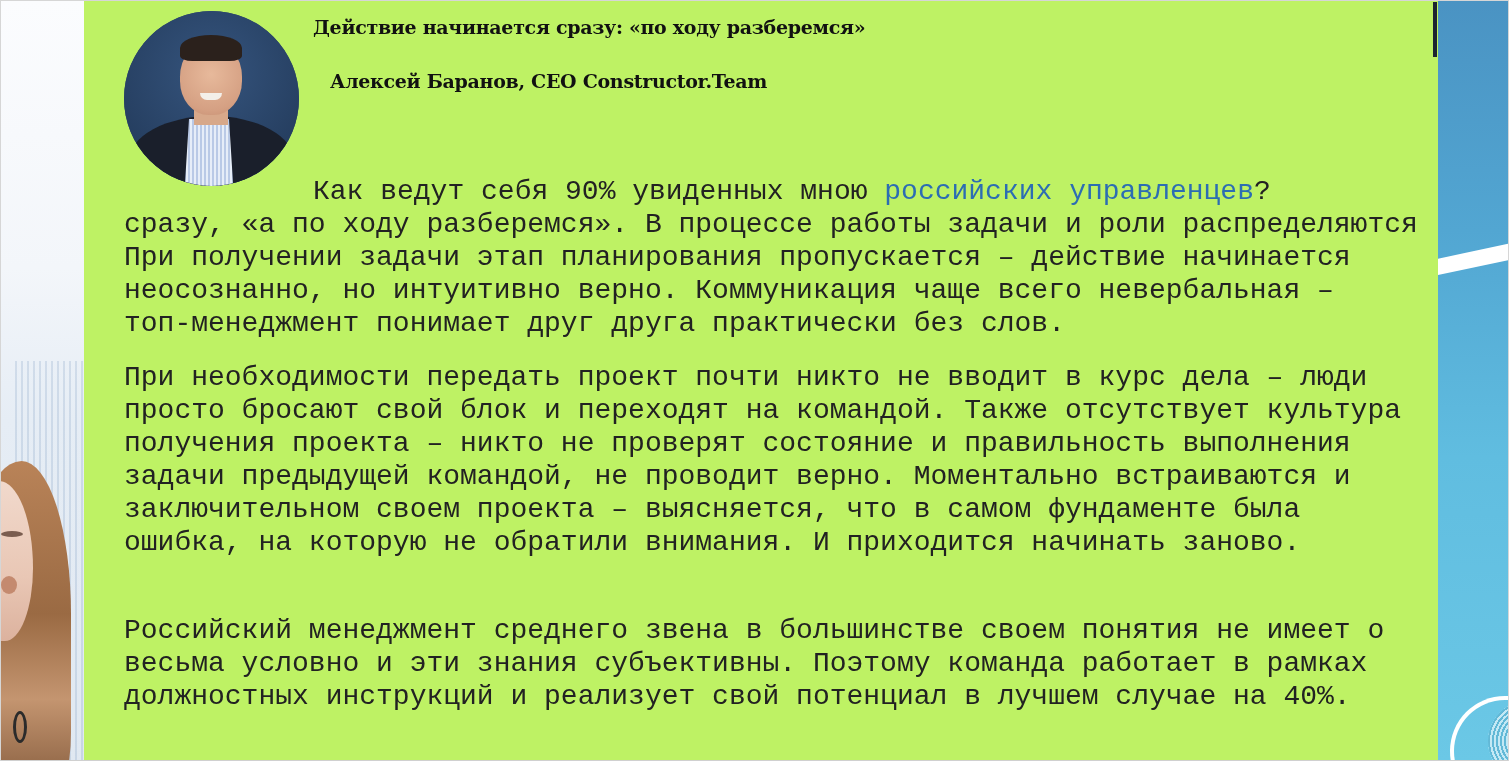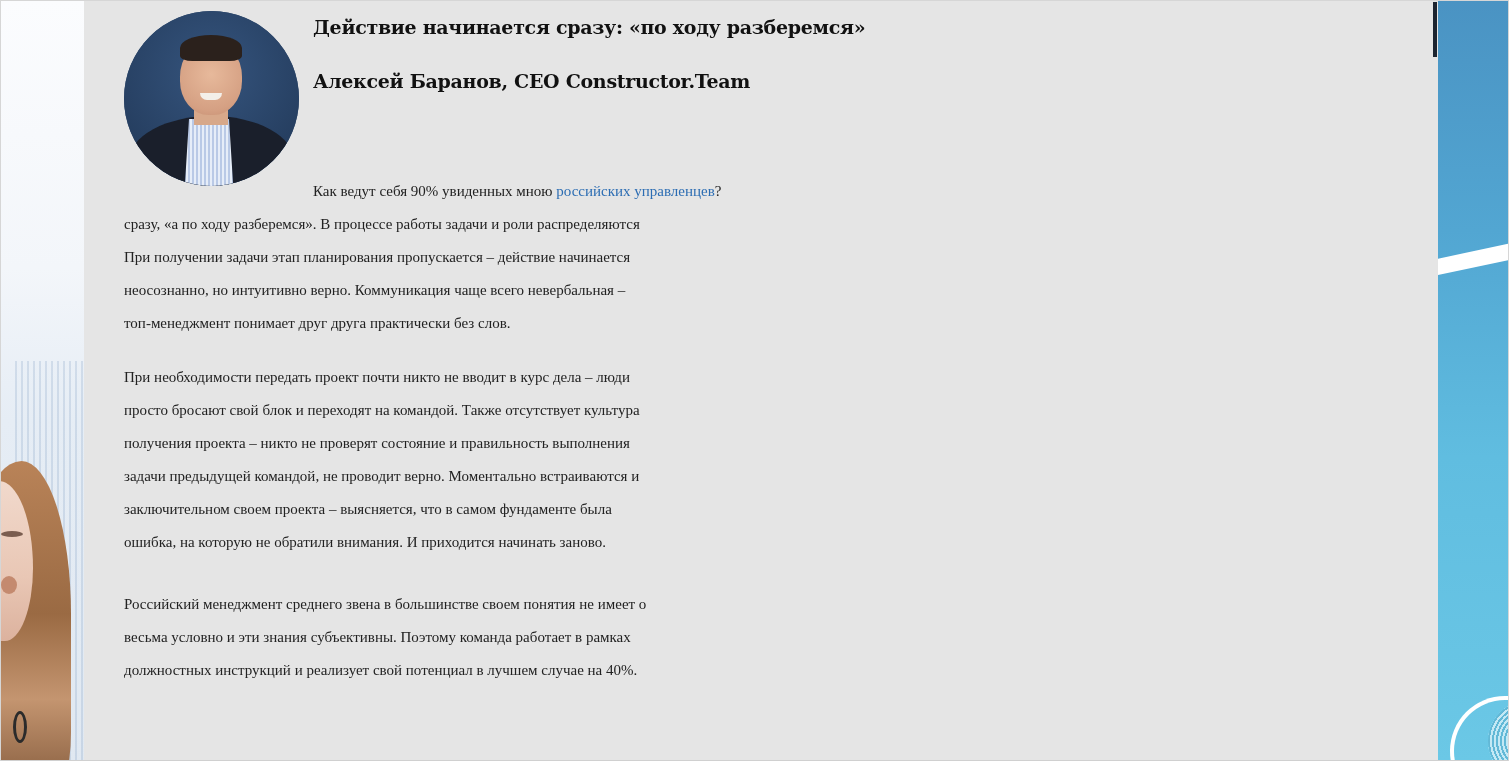--- a/index.html
+++ b/index.html
@@ -15,21 +15,21 @@
       font-family: "DejaVu Serif", "Liberation Serif", serif;
       color: #1f1f1f;
     }
     .frame {
       position: absolute;
       left: 0; top: 0;
       width: 1507px; height: 759px;
       border: 1px solid #d6d6d6;
       border-bottom: 2px solid #d0d0d0;
       overflow: hidden;
-      background: #e5e5e5;
+      background: #bef264;
     }
     
     .left-strip {
       position: absolute;
       left: 0; top: 0;
       width: 83px; height: 761px;
       overflow: hidden;
       background: linear-gradient(180deg, #fbfcfe 0%, #f3f6fa 35%, #e6edf5 55%, #dfe7f0 100%);
     }
     .left-strip .building {
@@ -175,40 +175,40 @@
       left: 312px;
       font-family: "DejaVu Serif", "Liberation Serif", serif;
       font-weight: bold;
       font-size: 19px;
       line-height: 24px;
       color: #111;
       letter-spacing: -0.3px;
       white-space: nowrap;
     }
     .h-title { top: 14px; }
-    .h-author { top: 68px; }
+    .h-author { top: 68px; margin-left: 17px; }
 
     .para {
       position: absolute;
       left: 123px;
       width: 840px;
-      font-family: Liberation Serif, serif;
-      font-size: 15px;
+      font-family: Liberation Mono, monospace;
+      font-size: 28px;
       line-height: 33px;
       color: #222;
       margin: 0;
     }
     .para .line {
       display: block;
       white-space: nowrap;
     }
     .p1 { top: 174px; }
     .p1 .line.first { padding-left: 189px; }
     .p2 { top: 360px; }
-    .p3 { top: 587px; }
+    .p3 { top: 613px; }
     a.link {
       color: #2c6db3;
       text-decoration: none;
     }
   </style>
 </head>
 <body>
 
 <div class="frame">
 

